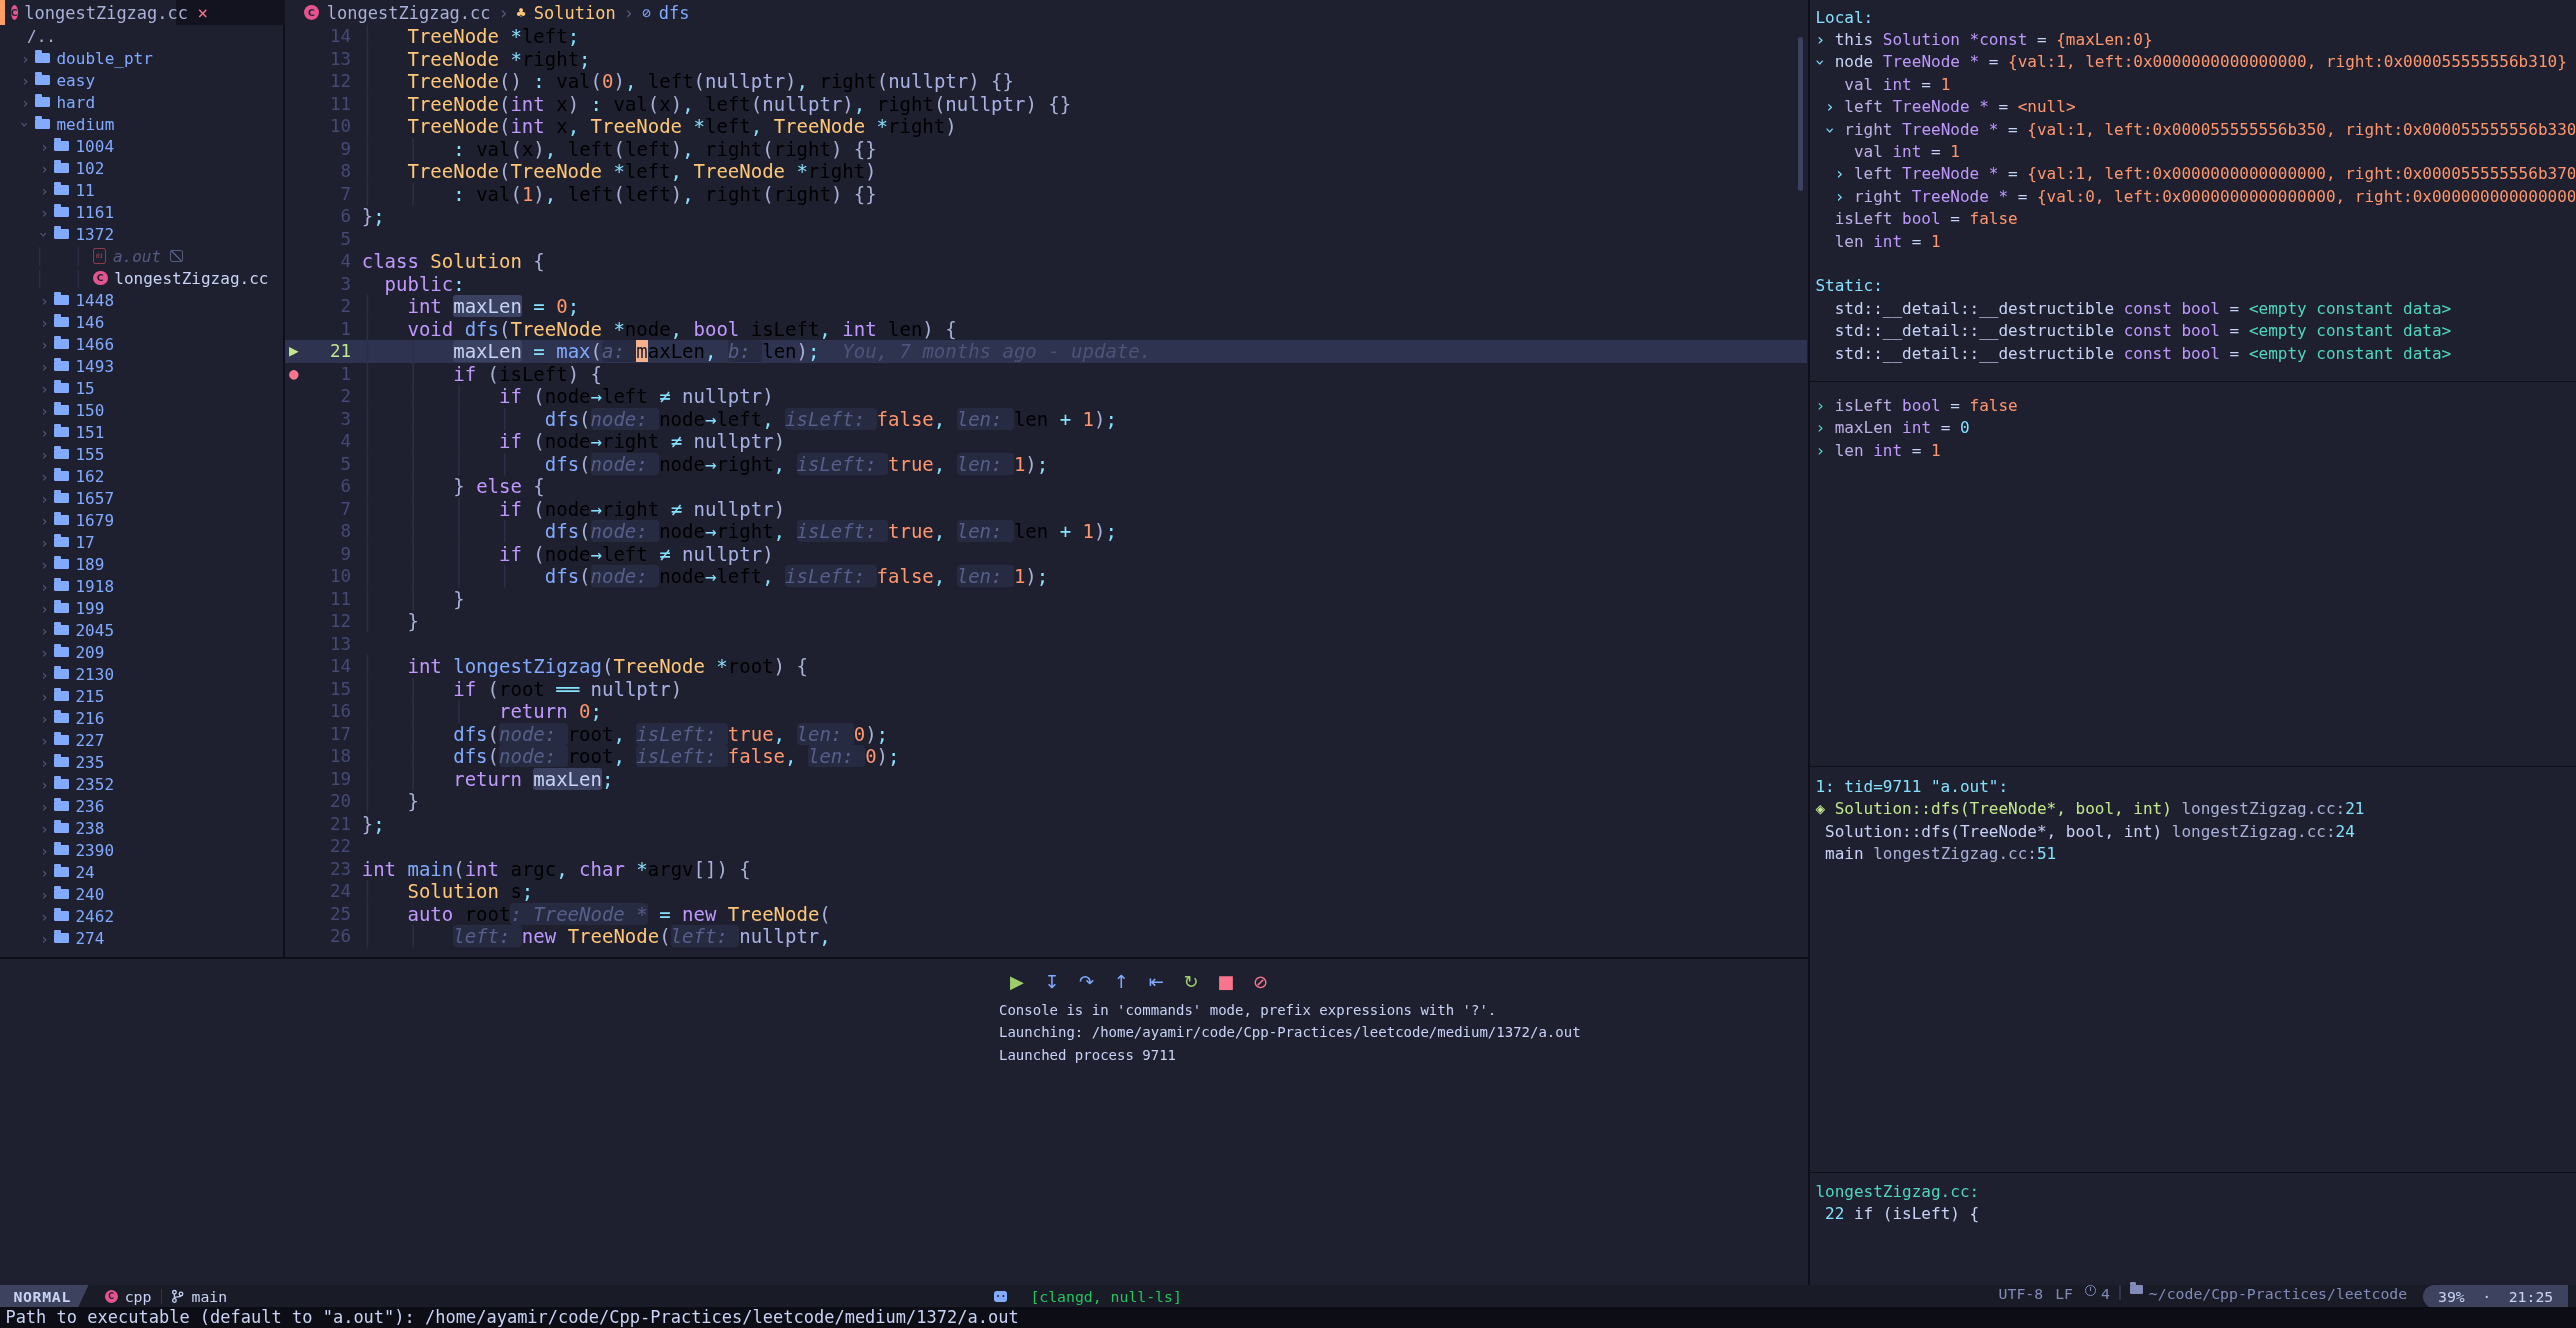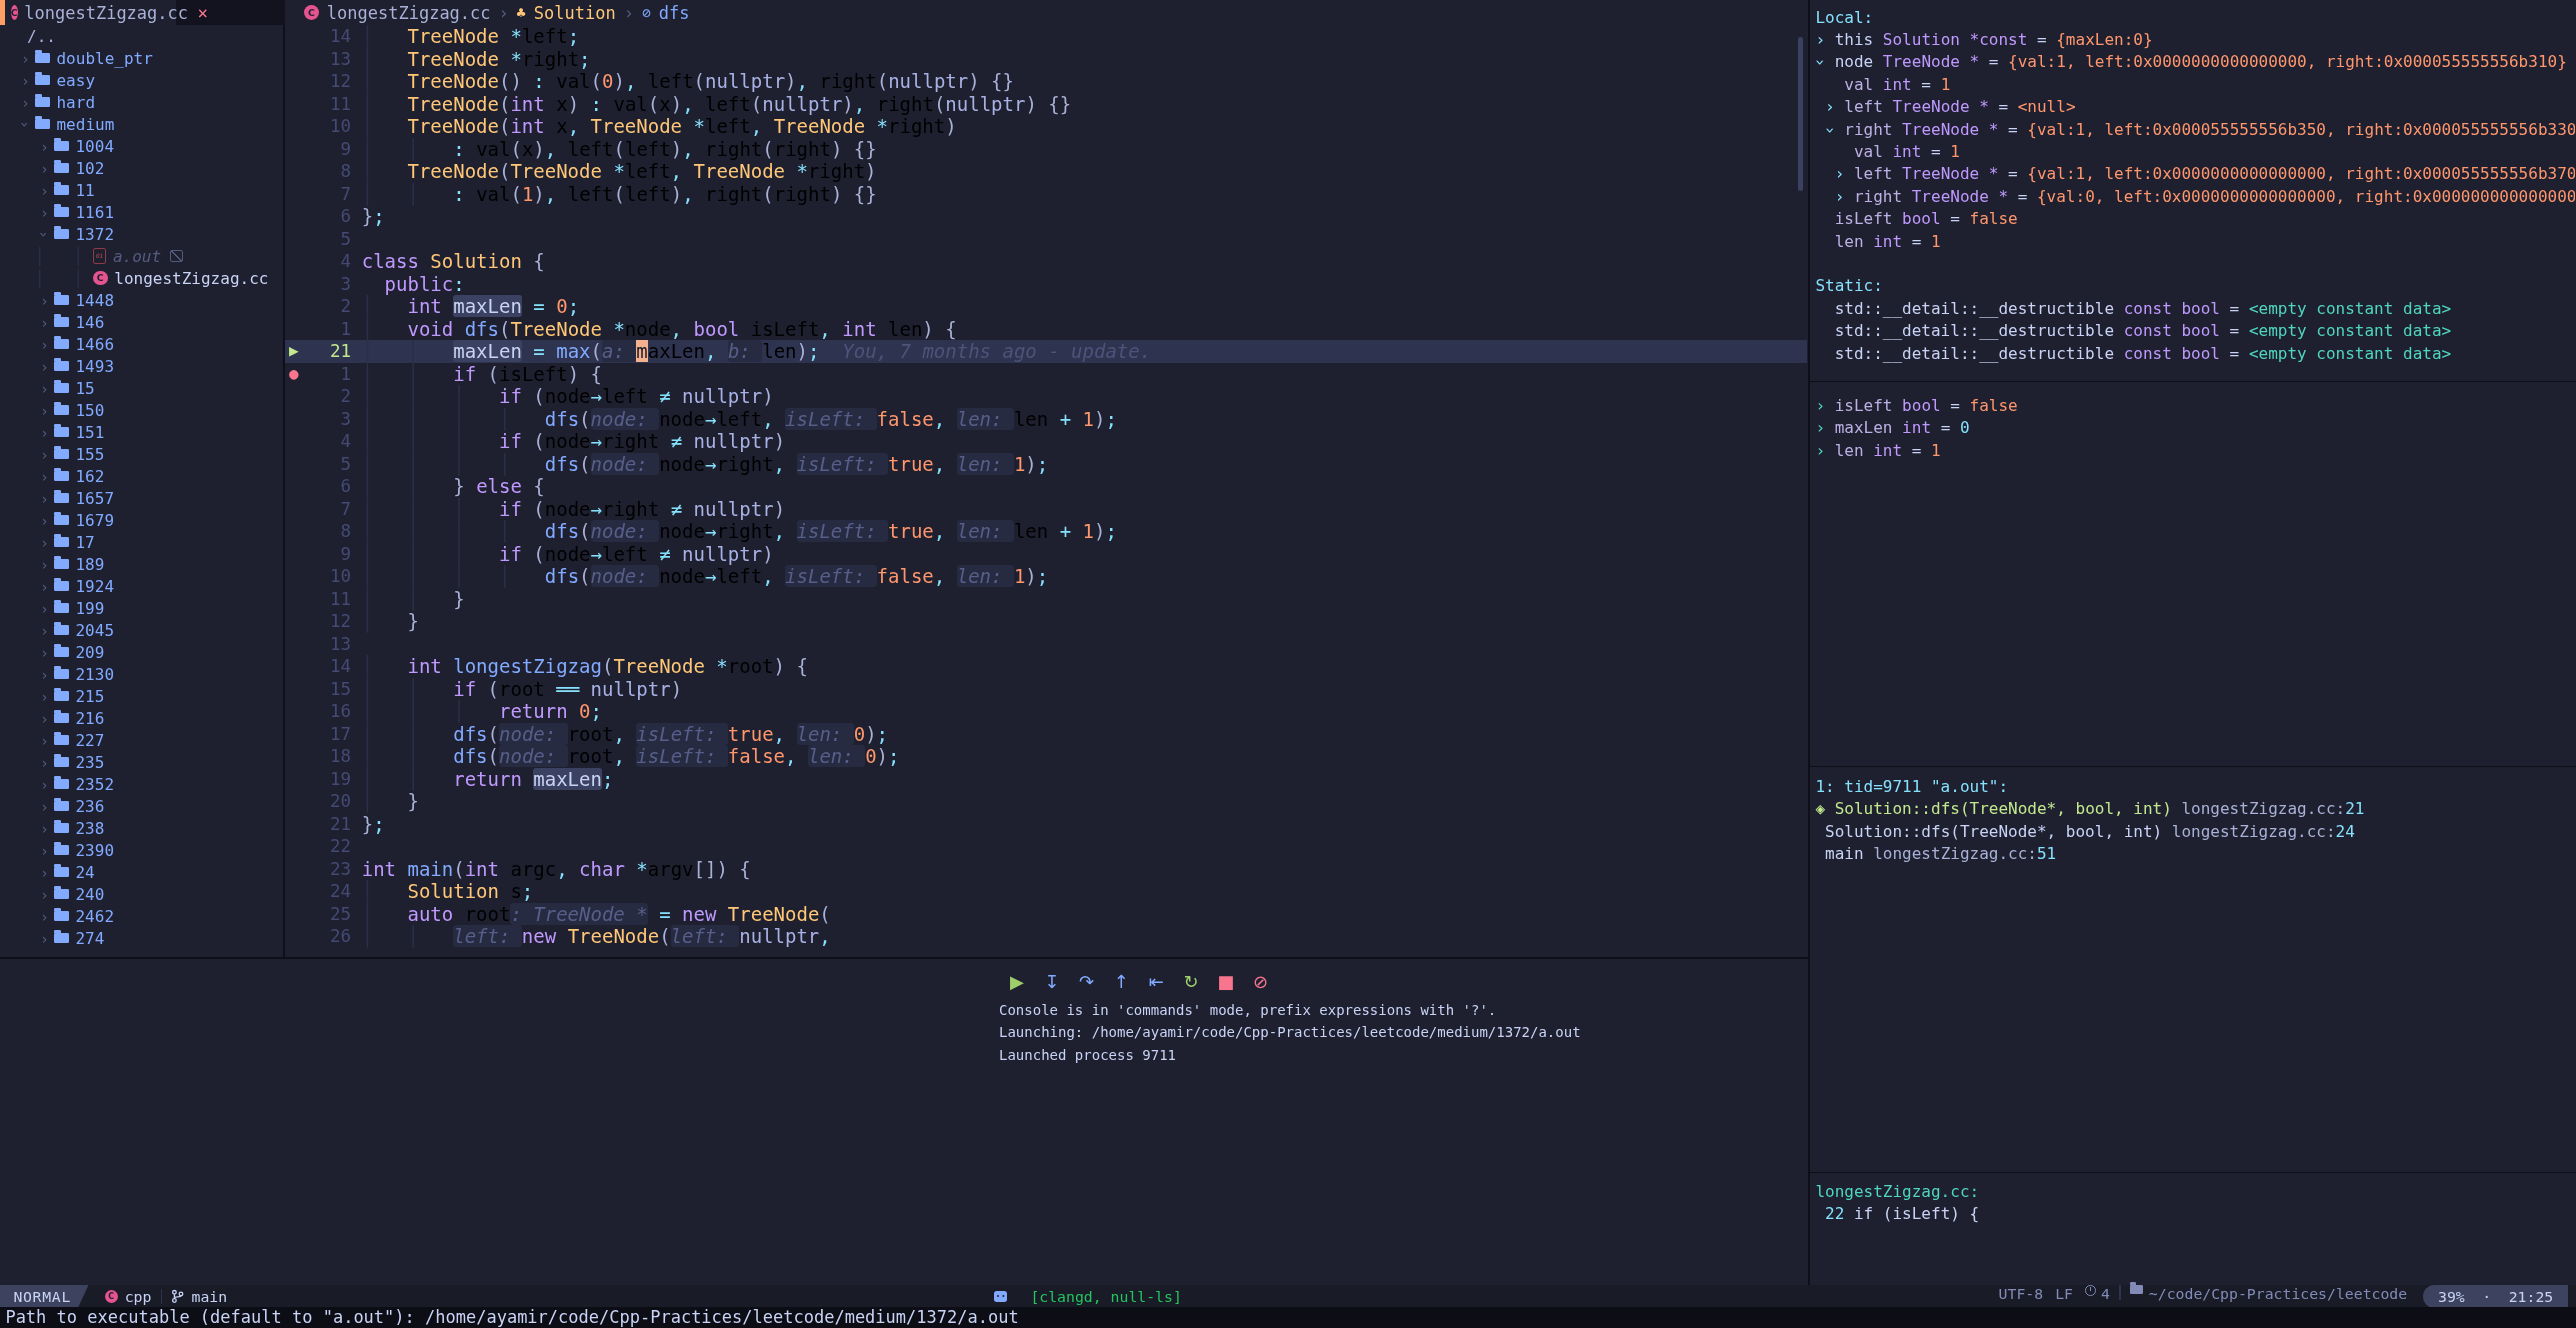--- a/index.html
+++ b/index.html
@@ -68,21 +68,21 @@
   #dbgcontrols span{width:20px;text-align:center}
   #consolelines{position:absolute;left:999px;top:40px}
   .prow{height:22.4px;line-height:22.4px;font-size:14px;white-space:pre}
   
   #rightpanel{left:1810px;top:0;width:766px;height:1285px;background:#1e2030;overflow:hidden}
   #rightpanel .sect{position:absolute;left:5.4px;right:1px;overflow:hidden}
   #rightpanel .prow{font-size:16px;height:22.4px;line-height:22.4px}
   .psep{position:absolute;left:0;width:766px;height:1.3px;background:#0e0f18}
   
   #statusbar{left:0;top:1285px;width:2576px;height:23px;background:#191b27;display:flex;align-items:center;font-size:14.8px;color:#828bb8}
-  #mode{background:#3d435e;color:#c8d3f5;height:23px;display:flex;align-items:center;padding:0 17.5px 0 13.4px;clip-path:polygon(0 0,100% 0,calc(100% - 10.7px) 100%,0 100%);font-weight:normal;letter-spacing:0.7px}
+  #mode{background:#3d435e;color:#c8d3f5;height:23px;display:flex;align-items:center;padding:0 17.5px 0 13.4px;clip-path:polygon(0 0,100% 0,calc(100% - 10.7px) 100%,0 100%);font-weight:bold;letter-spacing:0.7px}
   .sb-group{display:flex;align-items:center;gap:6.7px;margin-left:16px}
   .sb-div{width:1.3px;height:14.8px;background:#2f334d;margin:0 9.4px}
   .sb-cpp{color:#c8d3f5}
   .sb-branch{color:#c8d3f5}
   #sb-mid{position:absolute;left:994px;display:flex;align-items:center;gap:23px;color:#22c55e}
   #sb-right{position:absolute;right:8px;display:flex;align-items:flex-start;height:23px}
   #sb-clock-seg{background:#3d435e;color:#c8d3f5;height:23px;display:flex;align-items:center;padding:0 14.8px;gap:17.5px;border-radius:12px 0 0 12px}
   .roboticon{display:inline-block;width:13.4px;height:10.7px;background:#82aaff;border-radius:2.7px;position:relative}
   .roboticon::before{content:"";position:absolute;left:2.7px;top:3.4px;width:2.7px;height:2.7px;border-radius:50%;background:#1e2030;box-shadow:5.4px 0 0 #1e2030}
   .foldicon{display:inline-block;width:13.4px;height:9.4px;background:#828bb8;border-radius:1.3px;position:relative;margin-right:5.4px}
@@ -136,21 +136,21 @@
       <div class="trow" style="padding-left: 35px;"><span class="arr">›</span><span class="tfold"></span><span class="tlabel-dir">1493</span></div>
       <div class="trow" style="padding-left: 35px;"><span class="arr">›</span><span class="tfold"></span><span class="tlabel-dir">15</span></div>
       <div class="trow" style="padding-left: 35px;"><span class="arr">›</span><span class="tfold"></span><span class="tlabel-dir">150</span></div>
       <div class="trow" style="padding-left: 35px;"><span class="arr">›</span><span class="tfold"></span><span class="tlabel-dir">151</span></div>
       <div class="trow" style="padding-left: 35px;"><span class="arr">›</span><span class="tfold"></span><span class="tlabel-dir">155</span></div>
       <div class="trow" style="padding-left: 35px;"><span class="arr">›</span><span class="tfold"></span><span class="tlabel-dir">162</span></div>
       <div class="trow" style="padding-left: 35px;"><span class="arr">›</span><span class="tfold"></span><span class="tlabel-dir">1657</span></div>
       <div class="trow" style="padding-left: 35px;"><span class="arr">›</span><span class="tfold"></span><span class="tlabel-dir">1679</span></div>
       <div class="trow" style="padding-left: 35px;"><span class="arr">›</span><span class="tfold"></span><span class="tlabel-dir">17</span></div>
       <div class="trow" style="padding-left: 35px;"><span class="arr">›</span><span class="tfold"></span><span class="tlabel-dir">189</span></div>
-      <div class="trow" style="padding-left: 35px;"><span class="arr">›</span><span class="tfold"></span><span class="tlabel-dir">1924</span></div>
+      <div class="trow" style="padding-left: 35px;"><span class="arr">›</span><span class="tfold"></span><span class="tlabel-dir">1918</span></div>
       <div class="trow" style="padding-left: 35px;"><span class="arr">›</span><span class="tfold"></span><span class="tlabel-dir">199</span></div>
       <div class="trow" style="padding-left: 35px;"><span class="arr">›</span><span class="tfold"></span><span class="tlabel-dir">2045</span></div>
       <div class="trow" style="padding-left: 35px;"><span class="arr">›</span><span class="tfold"></span><span class="tlabel-dir">209</span></div>
       <div class="trow" style="padding-left: 35px;"><span class="arr">›</span><span class="tfold"></span><span class="tlabel-dir">2130</span></div>
       <div class="trow" style="padding-left: 35px;"><span class="arr">›</span><span class="tfold"></span><span class="tlabel-dir">215</span></div>
       <div class="trow" style="padding-left: 35px;"><span class="arr">›</span><span class="tfold"></span><span class="tlabel-dir">216</span></div>
       <div class="trow" style="padding-left: 35px;"><span class="arr">›</span><span class="tfold"></span><span class="tlabel-dir">227</span></div>
       <div class="trow" style="padding-left: 35px;"><span class="arr">›</span><span class="tfold"></span><span class="tlabel-dir">235</span></div>
       <div class="trow" style="padding-left: 35px;"><span class="arr">›</span><span class="tfold"></span><span class="tlabel-dir">2352</span></div>
       <div class="trow" style="padding-left: 35px;"><span class="arr">›</span><span class="tfold"></span><span class="tlabel-dir">236</span></div>

